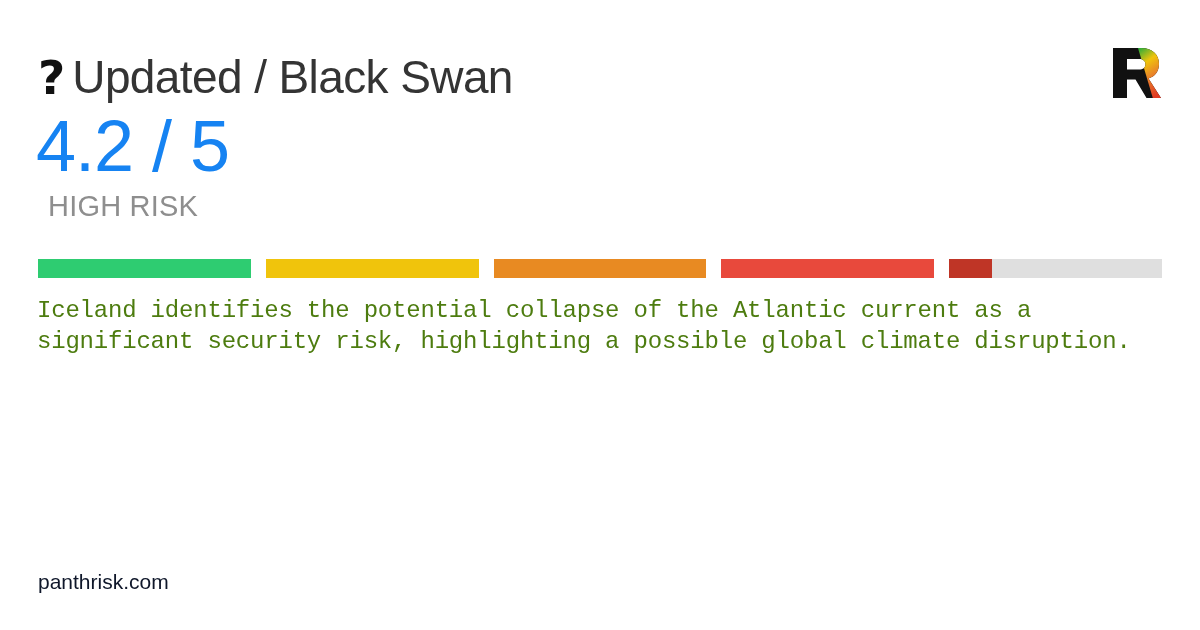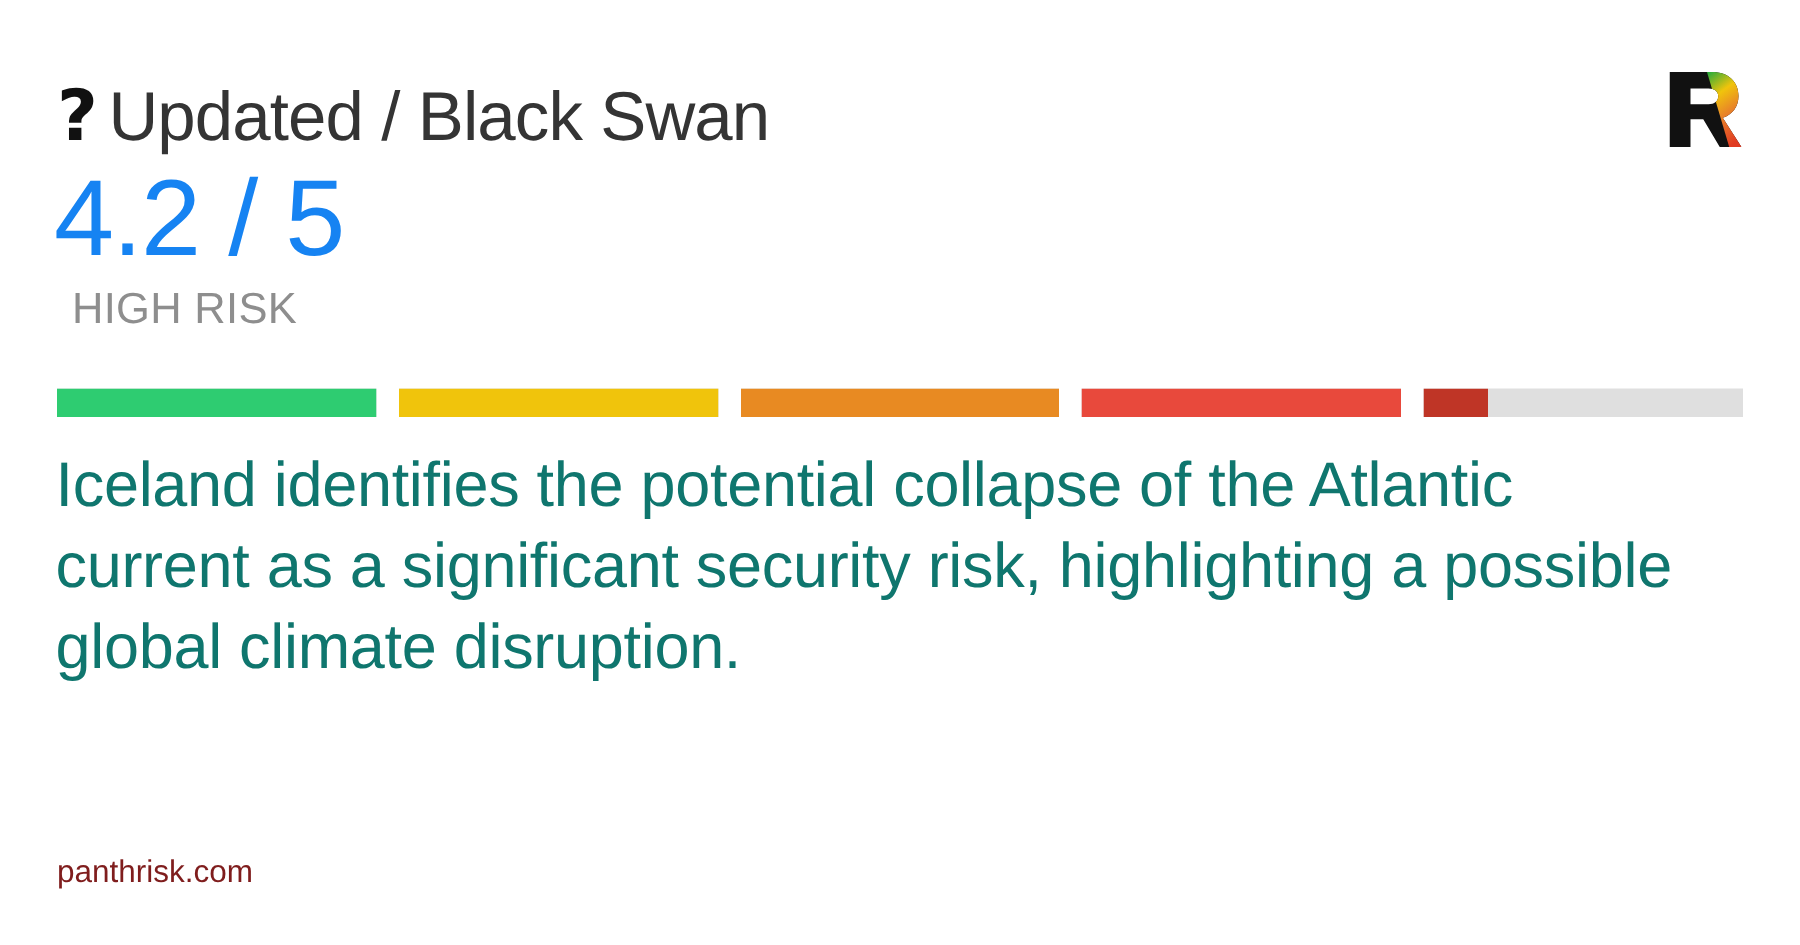--- a/index.html
+++ b/index.html
@@ -111,43 +111,44 @@
     bottom: 0;
     width: 0%;
   }
 
   
   .description {
     position: absolute;
     left: 37px;
     top: 296px;
     width: 1110px;
-    font-size: 42px;
-    font-weight: 400;
-    color: #0f766e;
+    font-size: 24px;
+    font-weight: 400;
+    color: #4d7c0f;
     line-height: 1.28;
     letter-spacing: -0.2px;
+    font-family: Liberation Mono, monospace;
   }
 
   
   .footer {
     position: absolute;
     left: 38px;
     right: 38px;
     bottom: 36px;
     height: 26px;
     display: flex;
     align-items: center;
     justify-content: space-between;
   }
   .footer-left,
   .footer-right {
     font-size: 21px;
     font-weight: 400;
-    color: #7f1d1d;
+    color: #0f172a;
     line-height: 1;
   }
 </style>
 </head>
 <body>
 
 <div class="card">
 
   <div class="header-row">
     <div class="title-line">

